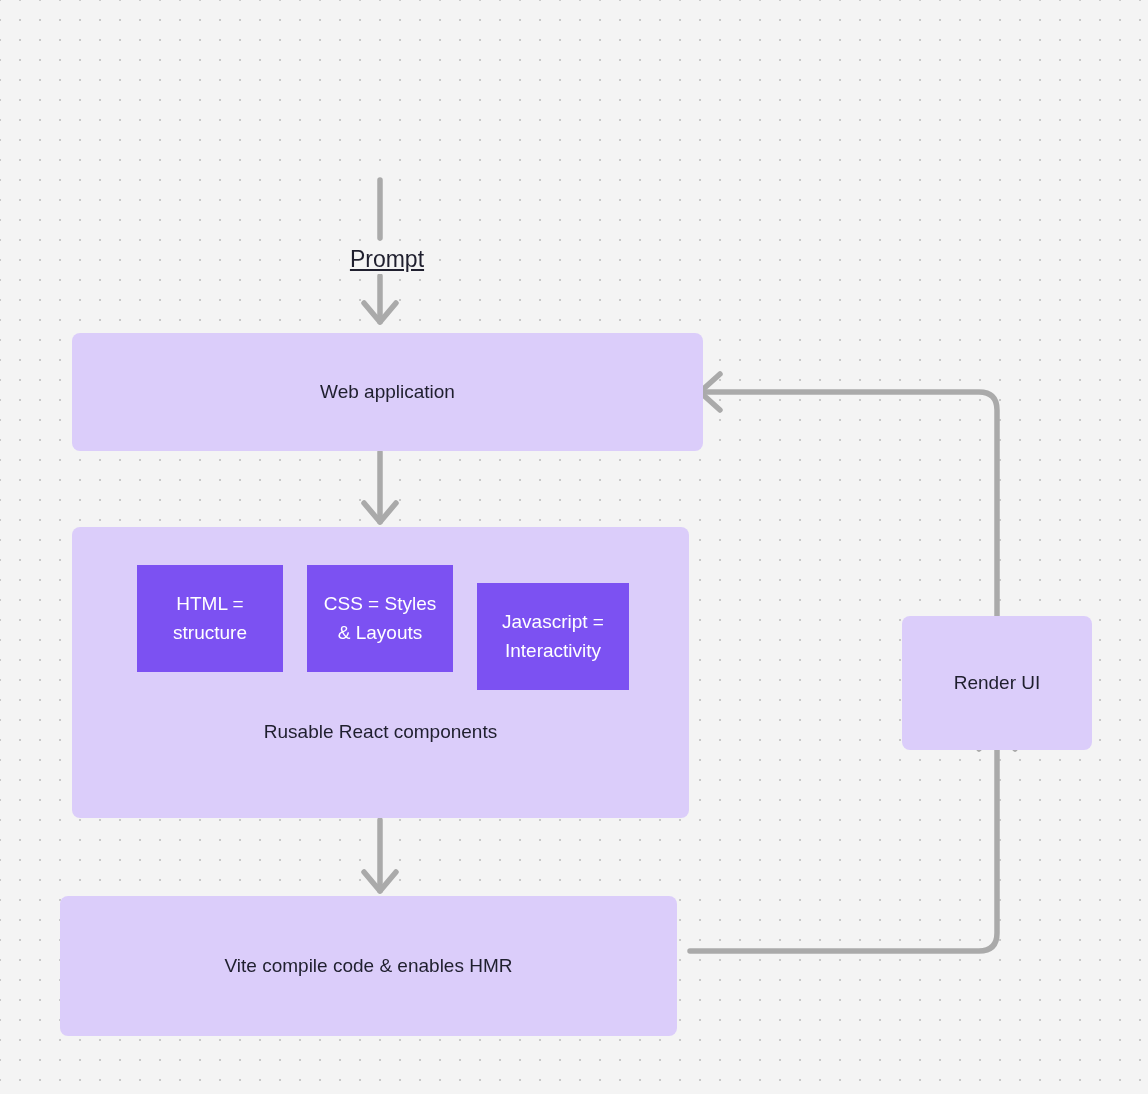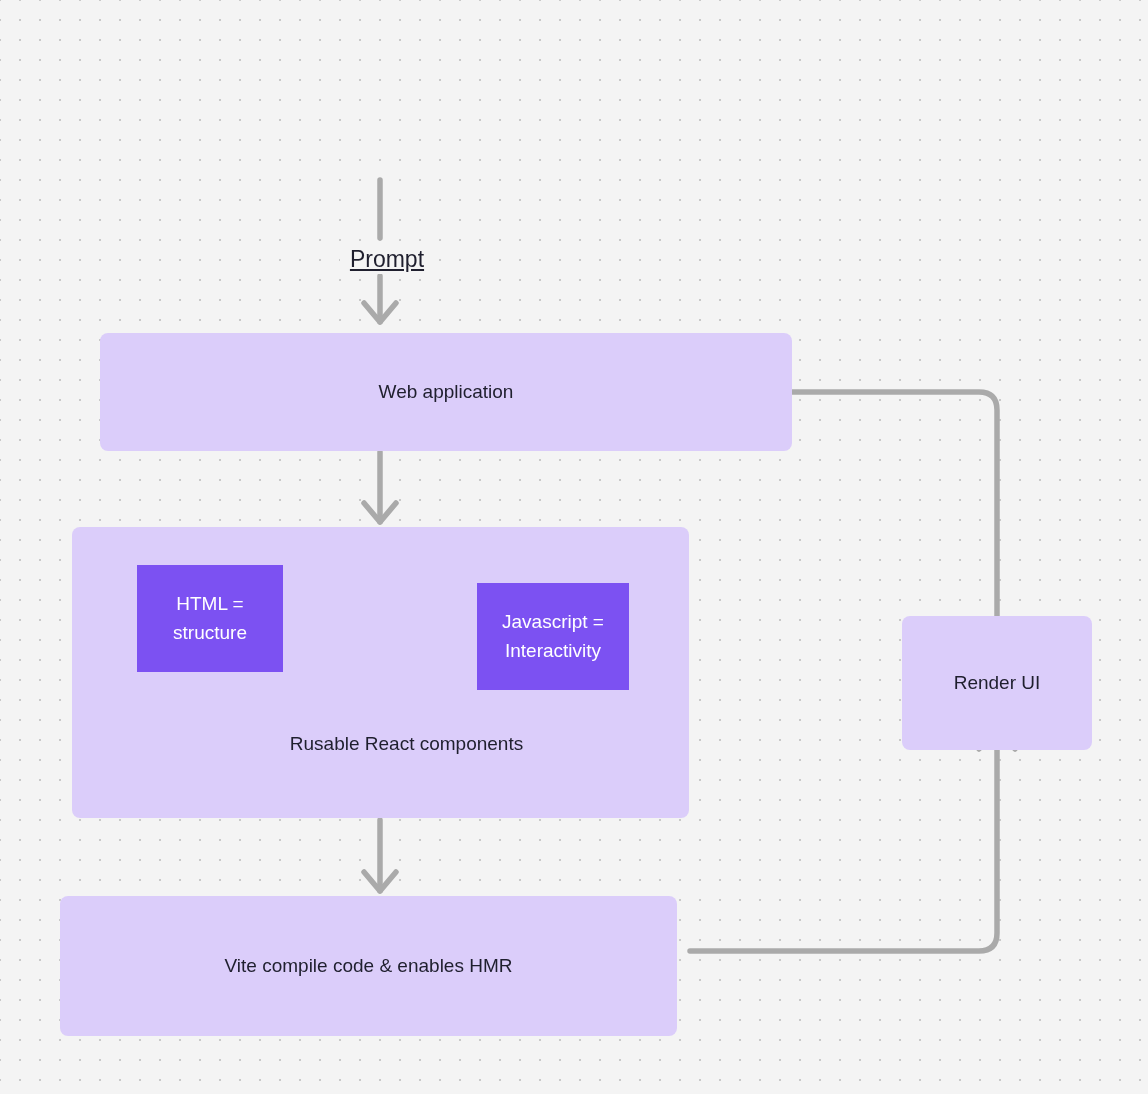--- a/index.html
+++ b/index.html
@@ -107,38 +107,44 @@
     <path class="conn" d="M 690 951 L 979 951 Q 997 951 997 933 L 997 729"></path>
     <path class="conn-head" d="M 979 749 L 997 729 L 1015 749"></path>
 
     <path class="conn" d="M 997 616 L 997 410 Q 997 392 979 392 L 700 392"></path>
     <path class="conn-head" d="M 720 374 L 700 392 L 720 410"></path>
   </svg>
 
 
   <div class="edge-label" style="left:340px; top:245px; width:80px;">Prompt</div>
 
-  <div class="node node-light" style="left:72px; top:333px; width:692px; height:118px;margin-left:28px;">
+  <div class="node node-light" style="left:72px; top:333px; width:631px; height:118px;">
     <span>Web application</span>
   </div>
 
   <div class="node node-light" style="left:72px; top:527px; width:617px; height:291px; display:block;">
     <div class="node node-strong" style="left:65px; top:38px; width:146px; height:107px;">
       <div>
         <div>HTML =</div>
         <div>structure</div>
       </div>
     </div>
+    <div class="node node-strong" style="left:235px; top:38px; width:146px; height:107px;">
+      <div>
+        <div>CSS = Styles</div>
+        <div>&amp; Layouts</div>
+      </div>
+    </div>
     <div class="node node-strong" style="left:405px; top:56px; width:152px; height:107px;">
       <div>
         <div>Javascript =</div>
         <div>Interactivity</div>
       </div>
     </div>
-    <div class="group-label" style="left:0px; top:204px; width:617px;padding-left:26px;">Rusable React components</div>
+    <div class="group-label" style="left:0px; top:192px; width:617px;">Rusable React components</div>
   </div>
 
   <div class="node node-light" style="left:60px; top:896px; width:617px; height:140px;">
     <span>Vite compile code &amp; enables HMR</span>
   </div>
 
   <div class="node node-light" style="left:902px; top:616px; width:190px; height:134px;">
     <span>Render UI</span>
   </div>
 

